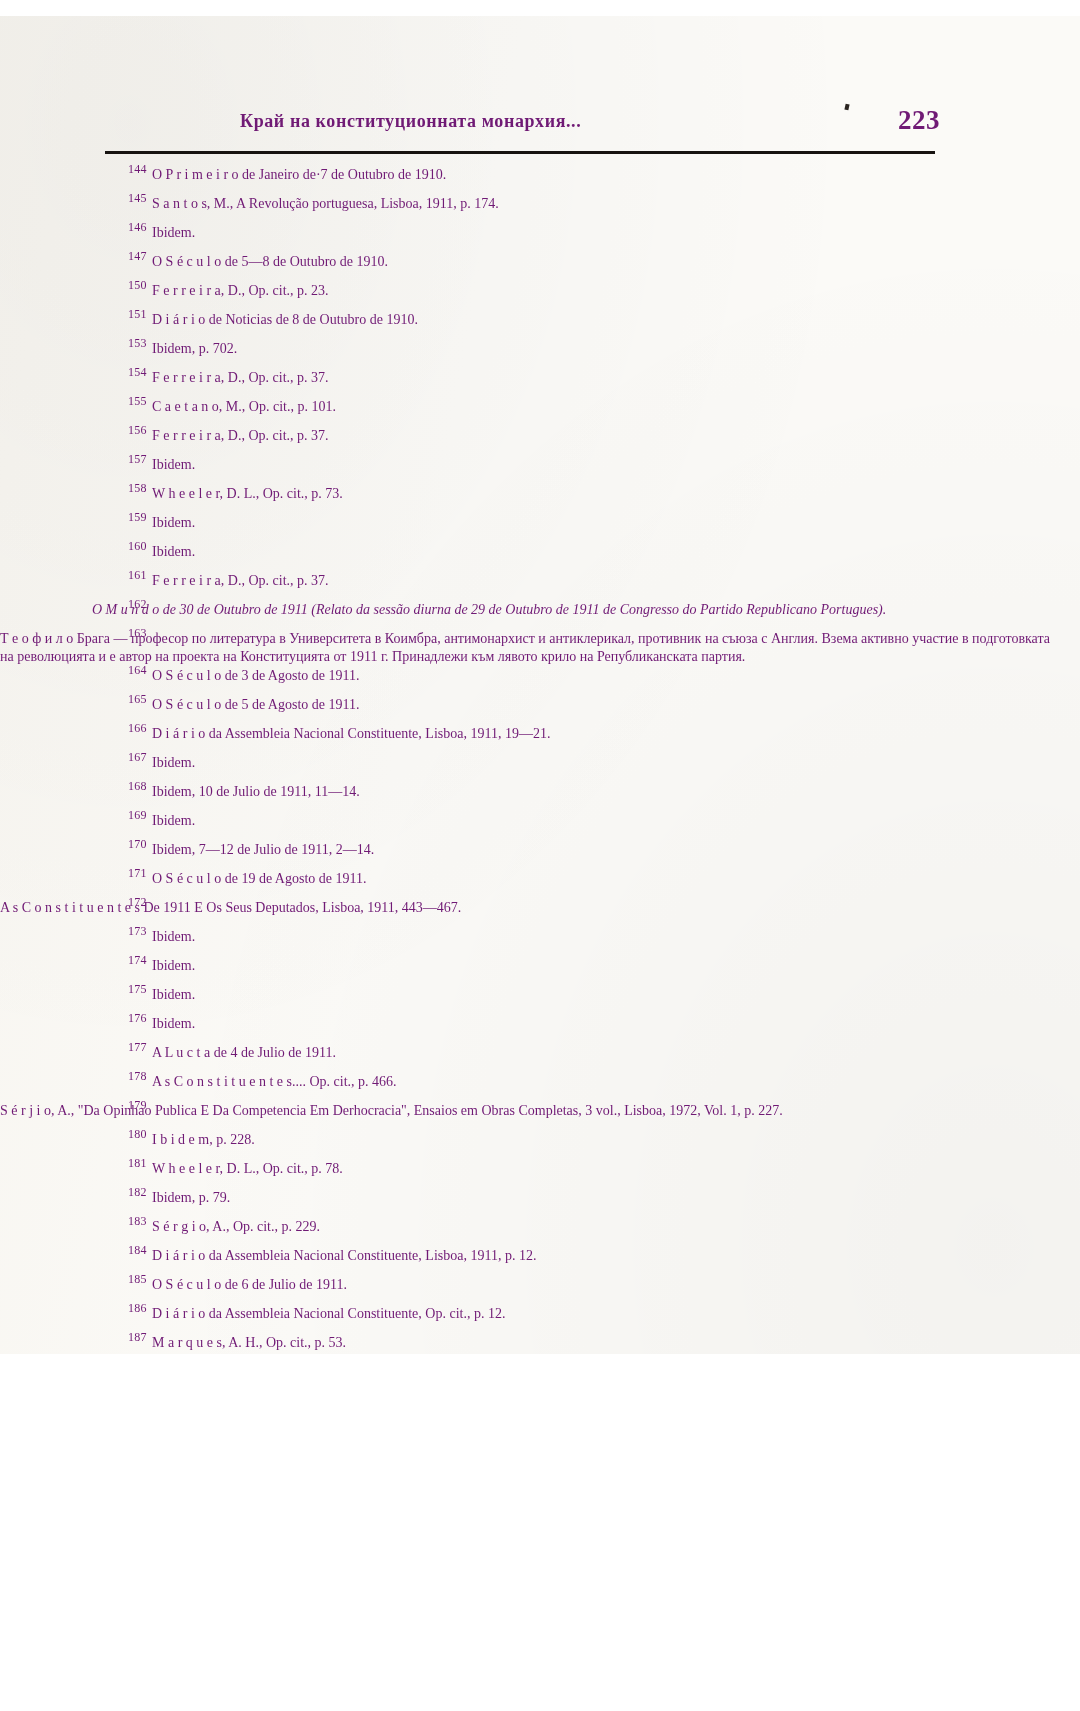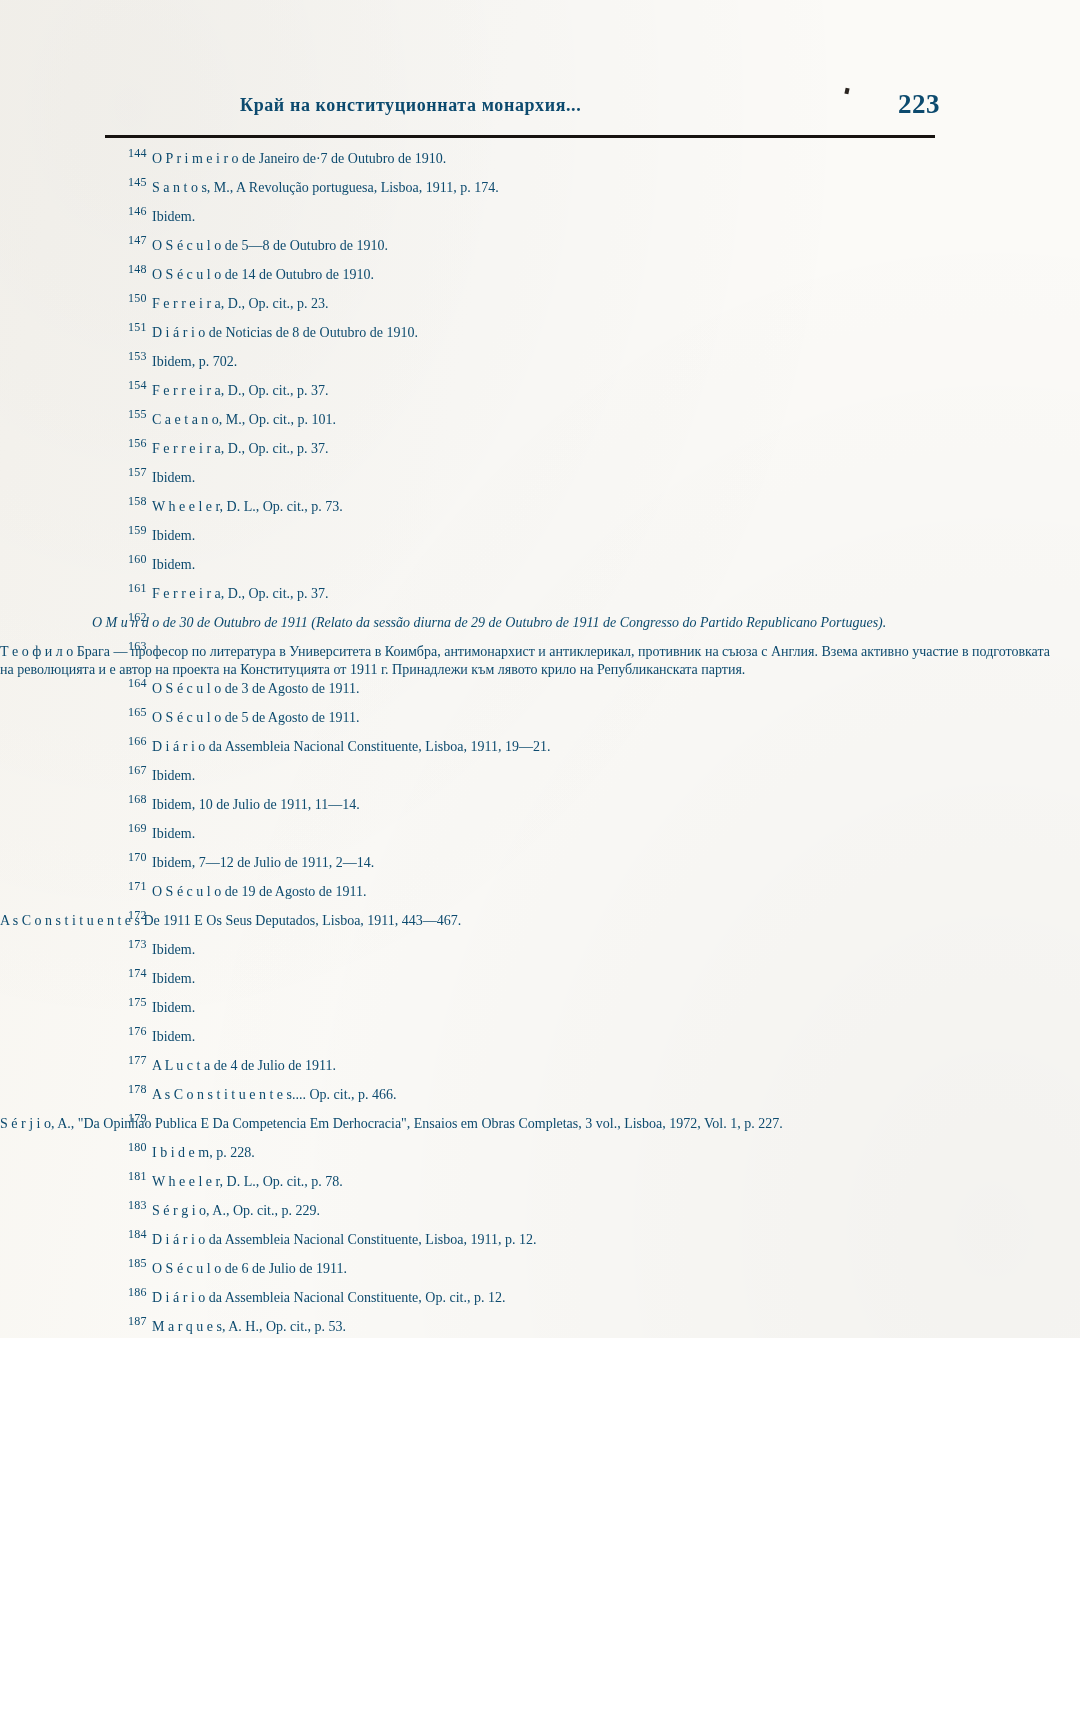--- a/index.html
+++ b/index.html
@@ -7,21 +7,22 @@
     padding: 0;
     background: #ffffff;
   }
   .page {
     position: relative;
     width: 1080px;
     height: 1338px;
     background: #fbfaf7;
     overflow: hidden;
     font-family: "Liberation Serif", serif;
-    color: #0c4a6e;
+    color: #701a75;
+    margin-top: 16px;
   }
   .paper-noise {
     position: absolute;
     inset: 0;
     background:
       radial-gradient(ellipse at 12% 8%, rgba(0,0,0,0.035), rgba(0,0,0,0) 55%),
       radial-gradient(ellipse at 92% 92%, rgba(0,0,0,0.03), rgba(0,0,0,0) 60%),
       linear-gradient(100deg, rgba(245,242,235,0.6), rgba(255,255,255,0) 40%);
     pointer-events: none;
   }
@@ -145,24 +146,20 @@
         </div>
         <div class="note">
           <span class="num">146</span>
           <span class="txt">Ibidem.</span>
         </div>
         <div class="note">
           <span class="num">147</span>
           <span class="txt">O  S é c u l o  de 5—8 de Outubro de 1910.</span>
         </div>
         <div class="note">
-          <span class="num">148</span>
-          <span class="txt">O  S é c u l o  de 14 de Outubro de 1910.</span>
-        </div>
-        <div class="note">
           <span class="num">150</span>
           <span class="txt">F e r r e i r a, D., Op. cit., p. 23.</span>
         </div>
         <div class="note">
           <span class="num">151</span>
           <span class="txt">D i á r i o  de Noticias de 8 de Outubro de 1910.</span>
         </div>
         <div class="note">
           <span class="num">153</span>
           <span class="txt">Ibidem, p. 702.</span>
@@ -273,20 +270,24 @@
         </div>
         <div class="note">
           <span class="num">180</span>
           <span class="txt">I b i d e m, p. 228.</span>
         </div>
         <div class="note">
           <span class="num">181</span>
           <span class="txt">W h e e l e r, D. L., Op. cit., p. 78.</span>
         </div>
         <div class="note">
+          <span class="num">182</span>
+          <span class="txt">Ibidem, p. 79.</span>
+        </div>
+        <div class="note">
           <span class="num">183</span>
           <span class="txt">S é r g i o, A., Op. cit., p. 229.</span>
         </div>
         <div class="note">
           <span class="num">184</span>
           <span class="txt">D i á r i o  da Assembleia Nacional Constituente, Lisboa, 1911, p. 12.</span>
         </div>
         <div class="note">
           <span class="num">185</span>
           <span class="txt">O  S é c u l o  de 6 de Julio de 1911.</span>

